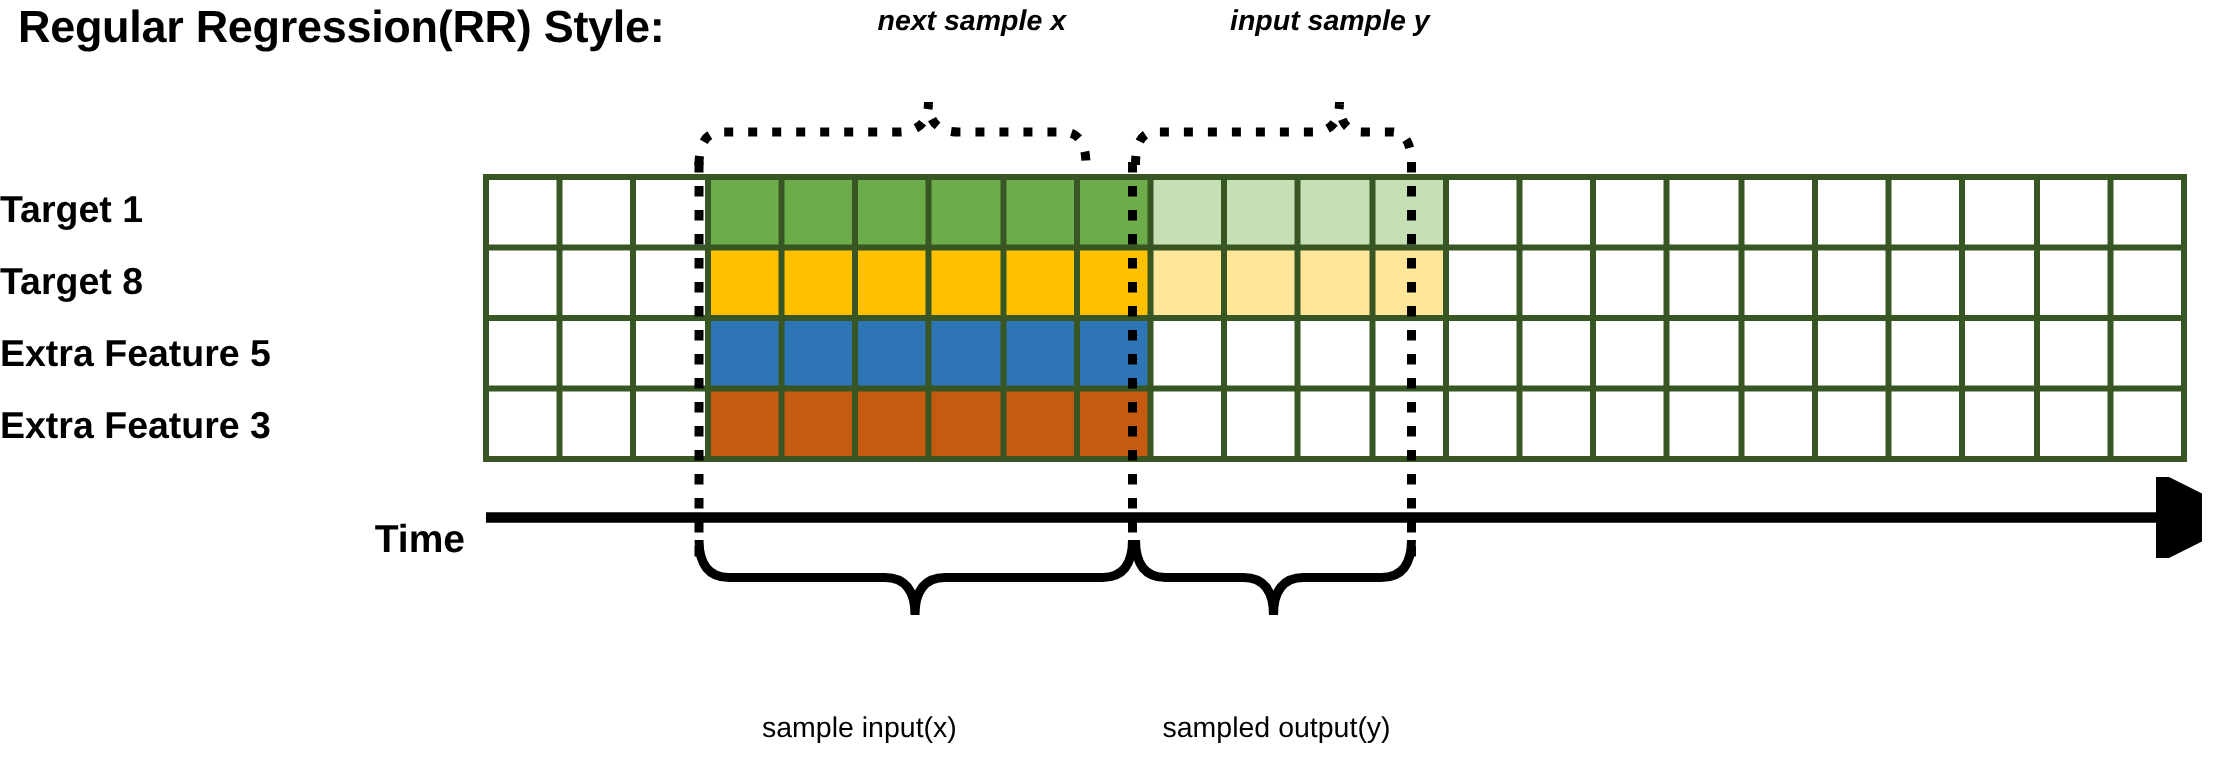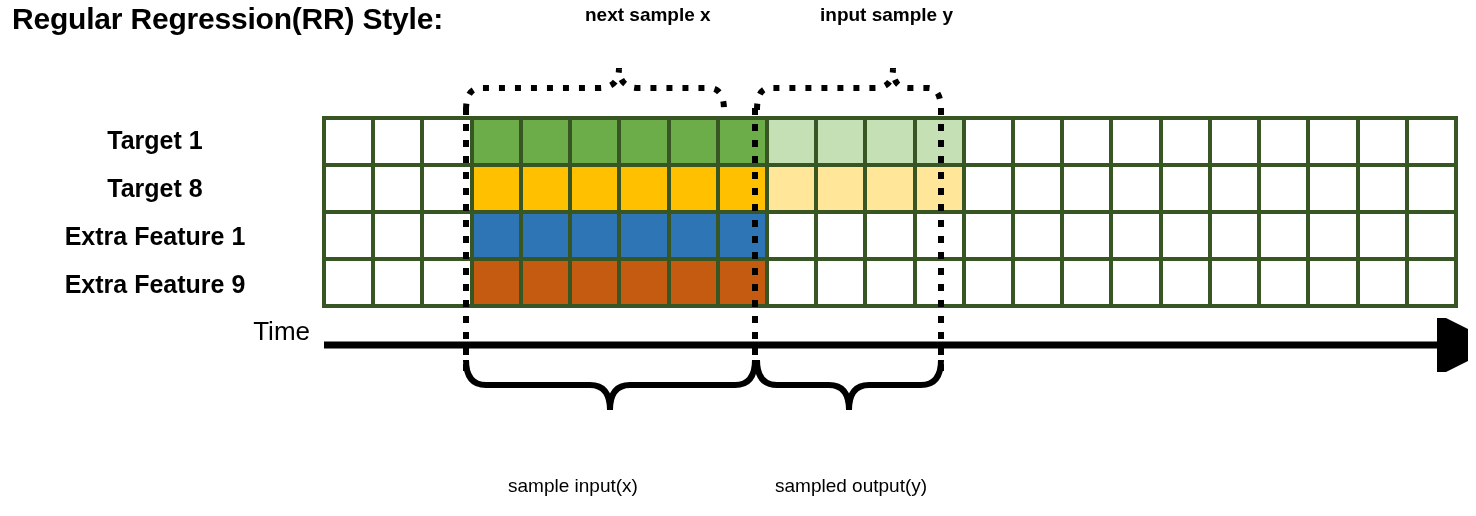--- a/index.html
+++ b/index.html
@@ -29,40 +29,41 @@
     top: 2px;
     font-size: 30px;
     font-weight: bold;
     letter-spacing: -0.2px;
     white-space: nowrap;
   }
 
   
   .brace-label {
     font-size: 19px;
+    font-style: italic;
     font-weight: 600;
     white-space: nowrap;
   }
   #label-next-x { left: 585px; top: 4px; }
   #label-next-y { left: 820px; top: 4px; }
 
   
   #row-labels {
     left: 0px;
     top: 116px;
     width: 310px;
     height: 192px;
   }
   .row-label {
     position: absolute;
     right: 0;
     width: 310px;
     height: 48px;
     line-height: 48px;
-    text-align: center;
+    text-align: left;
     font-size: 25px;
     font-weight: bold;
     white-space: nowrap;
   }
 
   
   #grid {
     left: 322px;
     top: 116px;
     width: 1136px;
@@ -79,25 +80,25 @@
   .cell.c-green  { background: #6DAD49; }
   .cell.c-gold   { background: #FFC000; }
   .cell.c-blue   { background: #2E75B6; }
   .cell.c-orange { background: #C55A11; }
   .cell.c-green-faded { background: #C5E0B4; }
   .cell.c-gold-faded  { background: #FFE699; }
 
   
   #time-label {
     left: 205px;
-    top: 316px;
+    top: 344px;
     width: 105px;
     text-align: right;
     font-size: 26px;
-    font-weight: normal;
+    font-weight: bold;
   }
   #time-axis {
     left: 318px;
     top: 318px;
     width: 1150px;
     height: 54px;
   }
 
   
   #overlay {
@@ -122,22 +123,22 @@
 <div id="stage">
 
   <div class="abs" id="title">Regular Regression(RR) Style:</div>
 
   <div class="abs brace-label" id="label-next-x">next sample x</div>
   <div class="abs brace-label" id="label-next-y">input sample y</div>
 
   <div class="abs" id="row-labels">
     <div class="row-label" style="top:0px">Target 1</div>
     <div class="row-label" style="top:48px">Target 8</div>
-    <div class="row-label" style="top:96px">Extra Feature 1</div>
-    <div class="row-label" style="top:144px">Extra Feature 9</div>
+    <div class="row-label" style="top:96px">Extra Feature 5</div>
+    <div class="row-label" style="top:144px">Extra Feature 3</div>
   </div>
 
   <div class="abs" id="grid">
       <div class="cell "></div>
       <div class="cell "></div>
       <div class="cell "></div>
       <div class="cell c-green"></div>
       <div class="cell c-green"></div>
       <div class="cell c-green"></div>
       <div class="cell c-green"></div>

